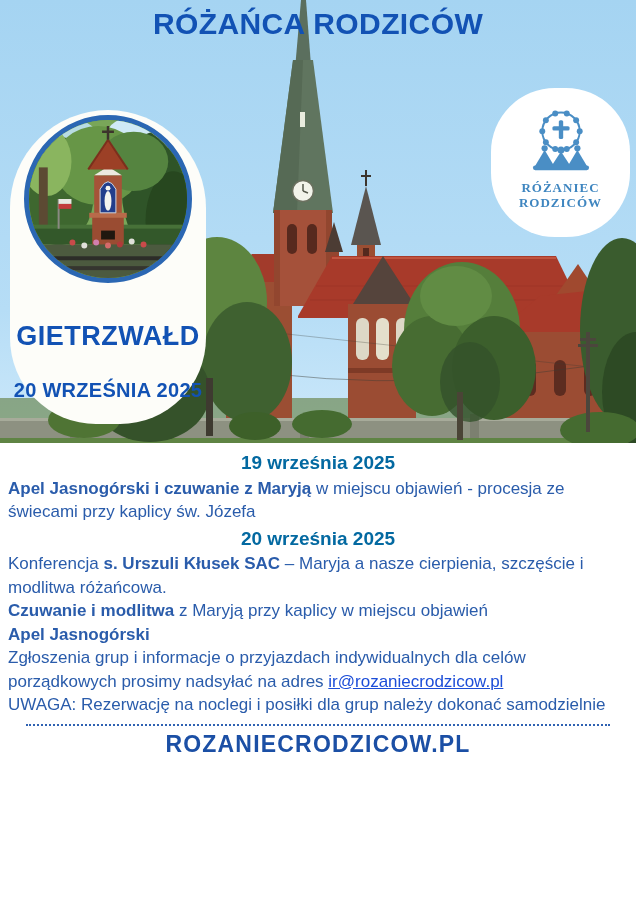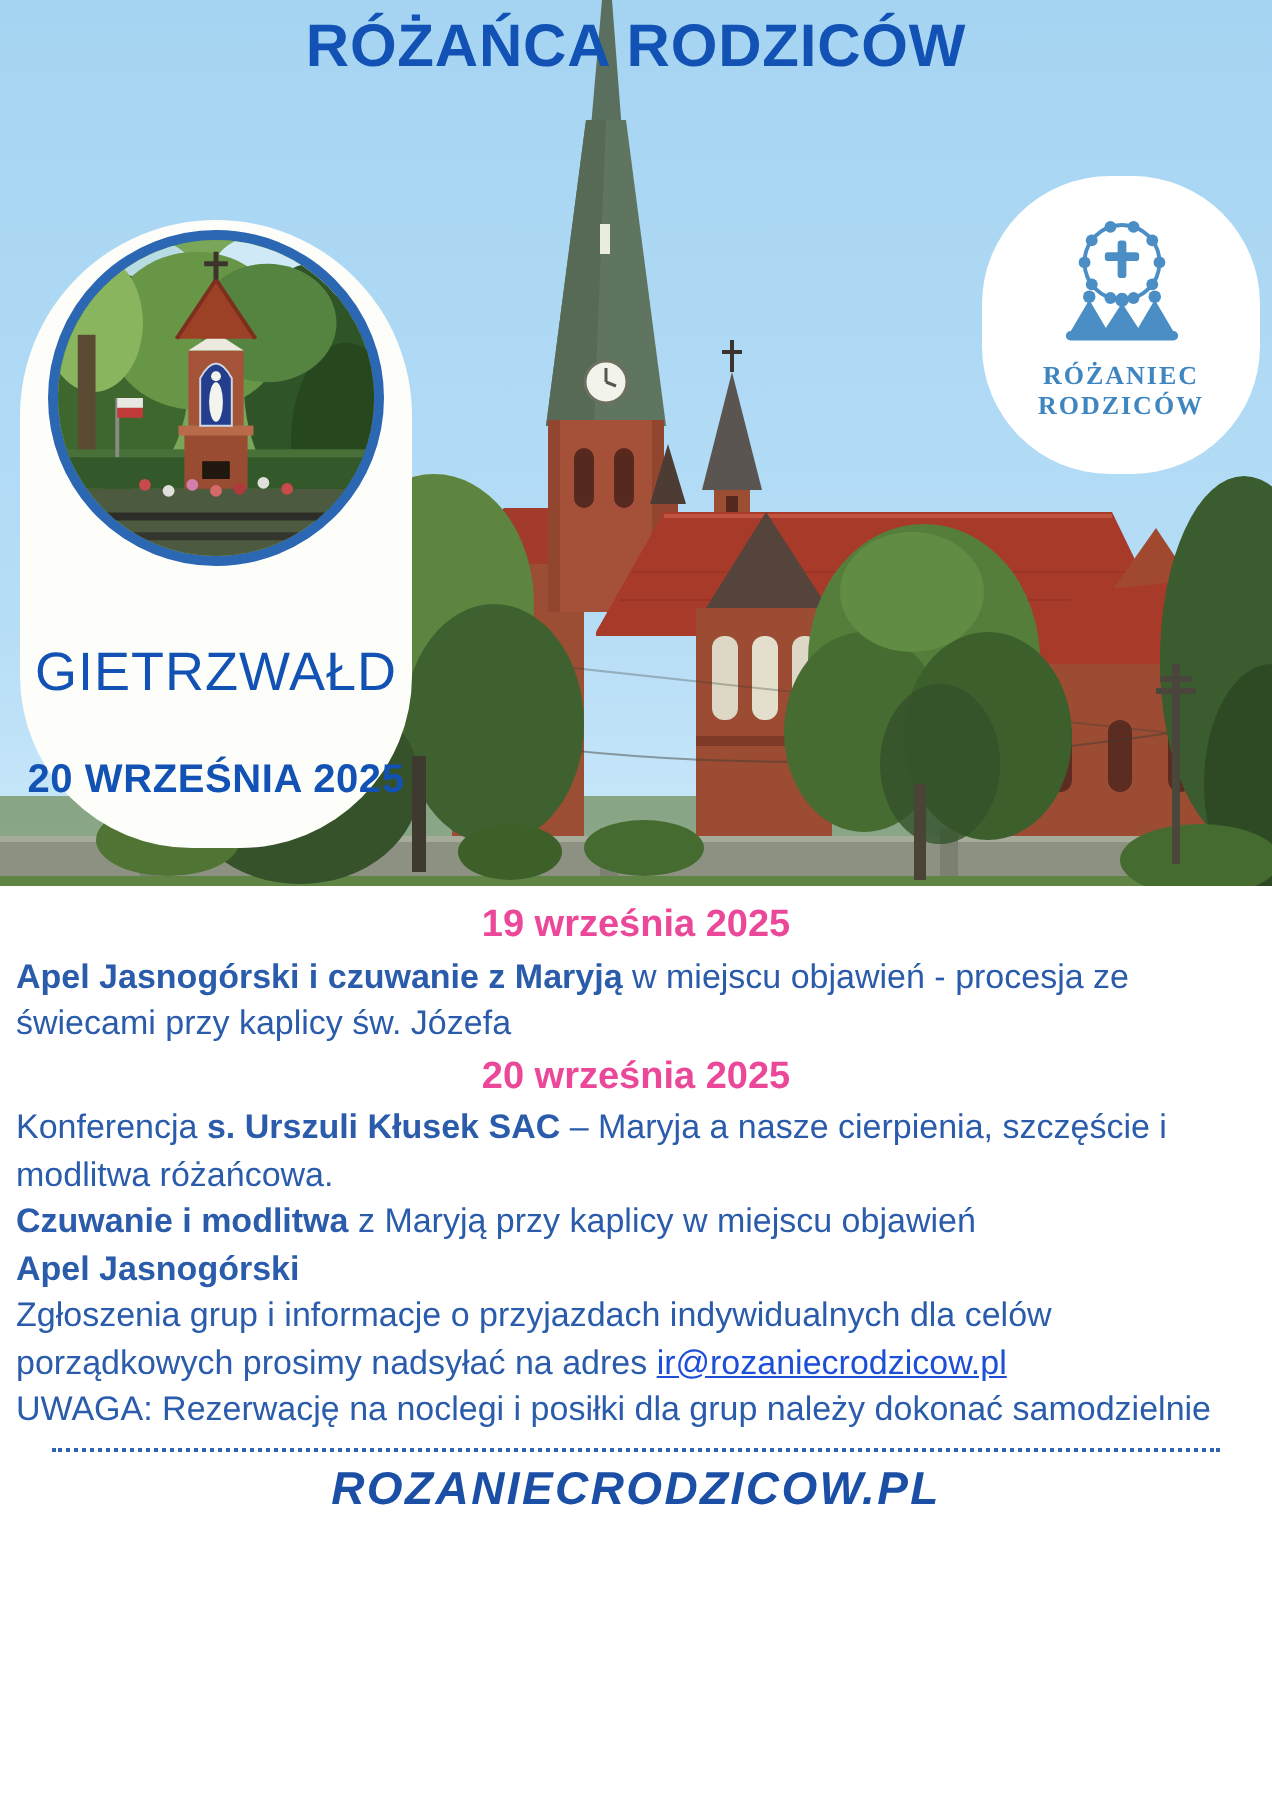--- a/index.html
+++ b/index.html
@@ -17,47 +17,47 @@
   
   .left-panel{
     position:absolute;left:10px;top:110px;width:196px;height:314px;z-index:4;
     background:#fdfdf9;border-radius:98px 98px 86px 86px;text-align:center;
   }
   .circle-photo{
     width:158px;height:158px;border-radius:50%;border:5px solid #2b67b3;
     overflow:hidden;margin:5px auto 0;background:#6f9b4a;
   }
   .circle-photo svg{display:block;}
-  .place-label{font-size:27px;font-weight:normal;color:#1252b4;letter-spacing:.5px;margin-top:38px;}
+  .place-label{font-size:27px;font-weight:bold;color:#1252b4;letter-spacing:.5px;margin-top:38px;}
   .date-label{font-size:20px;font-weight:bold;color:#1252b4;letter-spacing:.3px;margin-top:27px;}
   
   .logo-pill{
     position:absolute;right:6px;top:88px;width:139px;height:149px;z-index:4;
     background:#ffffff;border-radius:64px;display:flex;flex-direction:column;align-items:center;
   }
   .logo-pill svg{display:block;margin-top:12px;}
   .logo-text{
     font-family:"Liberation Serif",serif;font-weight:bold;color:#3f86c0;
     font-size:13px;line-height:15px;letter-spacing:1px;text-align:center;margin-top:2px;
   }
   
   .content{
     position:absolute;left:0;top:443px;width:636px;height:457px;background:#ffffff;
     color:#2a5cab;font-size:17px;line-height:23.5px;padding:5px 8px 0;box-sizing:border-box;
   }
-  .day-heading{text-align:center;font-weight:bold;font-size:19px;color:#ec4899;margin:3px 0 2px;}
+  .day-heading{text-align:center;font-weight:bold;font-size:19px;color:#0369a1;margin:3px 0 2px;}
   .content p{margin:0;}
   .content .b{font-weight:bold;}
   .reg-par{margin-top:11px;}
   .email-link{color:#1d4ed8;text-decoration:underline;cursor:pointer;}
   .warning-par{margin-top:9px;}
   .dotted-divider{border-bottom:2px dotted #2f62b2;margin:7px 18px 0;height:0;}
   .site-footer{
     text-align:center;font-weight:bold;font-size:23px;letter-spacing:1.2px;
-    color:#1b4fa5;margin-top:7px;font-style:italic;
+    color:#1b4fa5;margin-top:7px;
   }
 </style>
 </head>
 <body>
 
 <div class="poster">
 
   <div class="photo-section">
     <svg width="636" height="443" viewBox="0 0 636 443">
       <defs>

